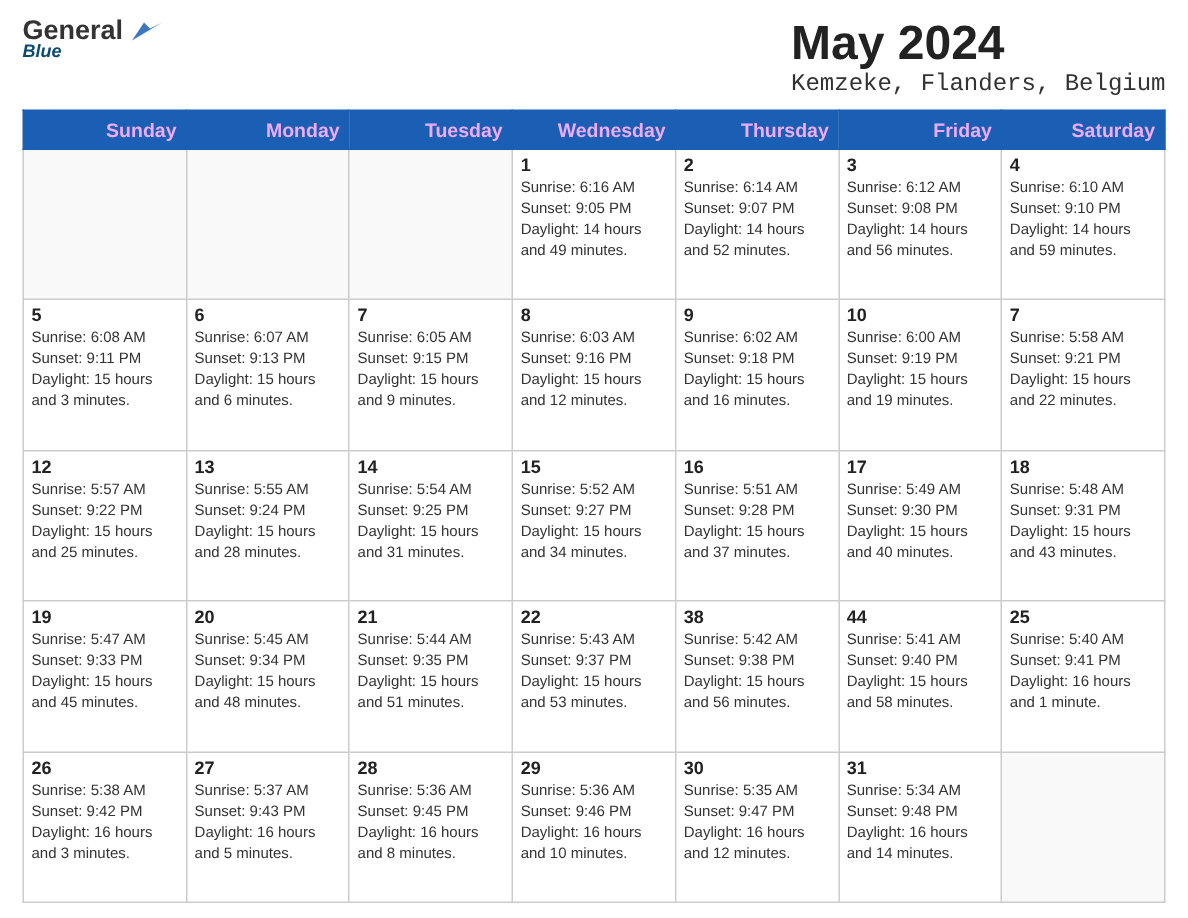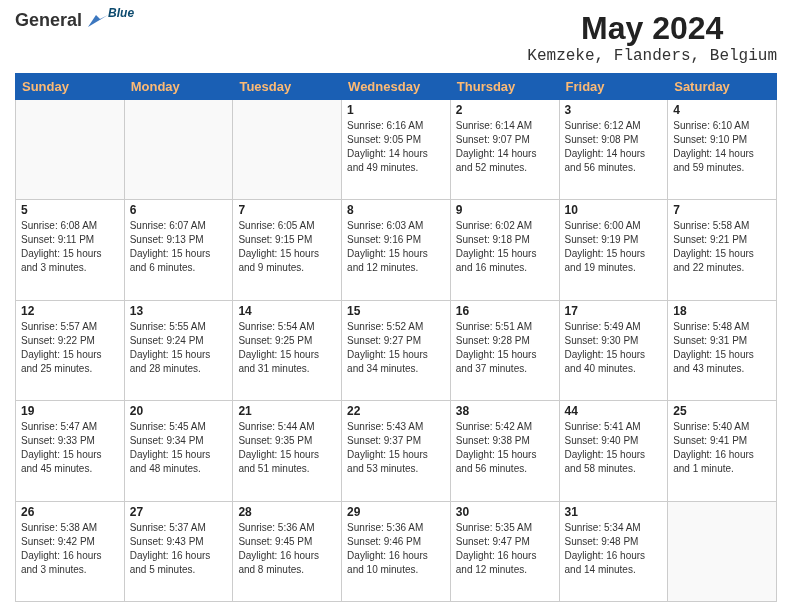--- a/index.html
+++ b/index.html
@@ -18,60 +18,60 @@
       flex-direction: column;
     }
     .header {
       display: flex;
       justify-content: space-between;
       align-items: flex-start;
       margin-bottom: 8px;
     }
     .logo {
       display: flex;
-      flex-direction: row;
+      flex-direction: column;
       align-items: flex-start;
     }
     .logo-text {
       display: flex;
       align-items: center;
       font-size: 18px;
       font-weight: bold;
     }
     .logo-general {
       color: #333;
     }
     .logo-icon {
       width: 24px;
       height: 20px;
       margin-left: 2px;
       margin-right: 0;
     }
     .title-block {
-      text-align: center;
+      text-align: left;
     }
     .main-title {
       font-size: 32px;
       font-weight: bold;
       color: #222;
     }
     .subtitle {
       font-size: 16px;
       color: #333;
       font-family: Liberation Mono, monospace;
     }
     .calendar {
       width: 100%;
       border-collapse: collapse;
       flex: 1;
     }
     .calendar th {
       background-color: #1a5fb4;
-      color: #fdba74;
-      text-align: left;
+      color: #f0abfc;
+      text-align: right;
       padding: 5px 6px;
       font-size: 13px;
       border: 1px solid #1a5fb4;
     }
     .calendar td {
       vertical-align: top;
       border: 1px solid #ccc;
       padding: 3px 5px;
       font-size: 10.2px;
       color: #222;

